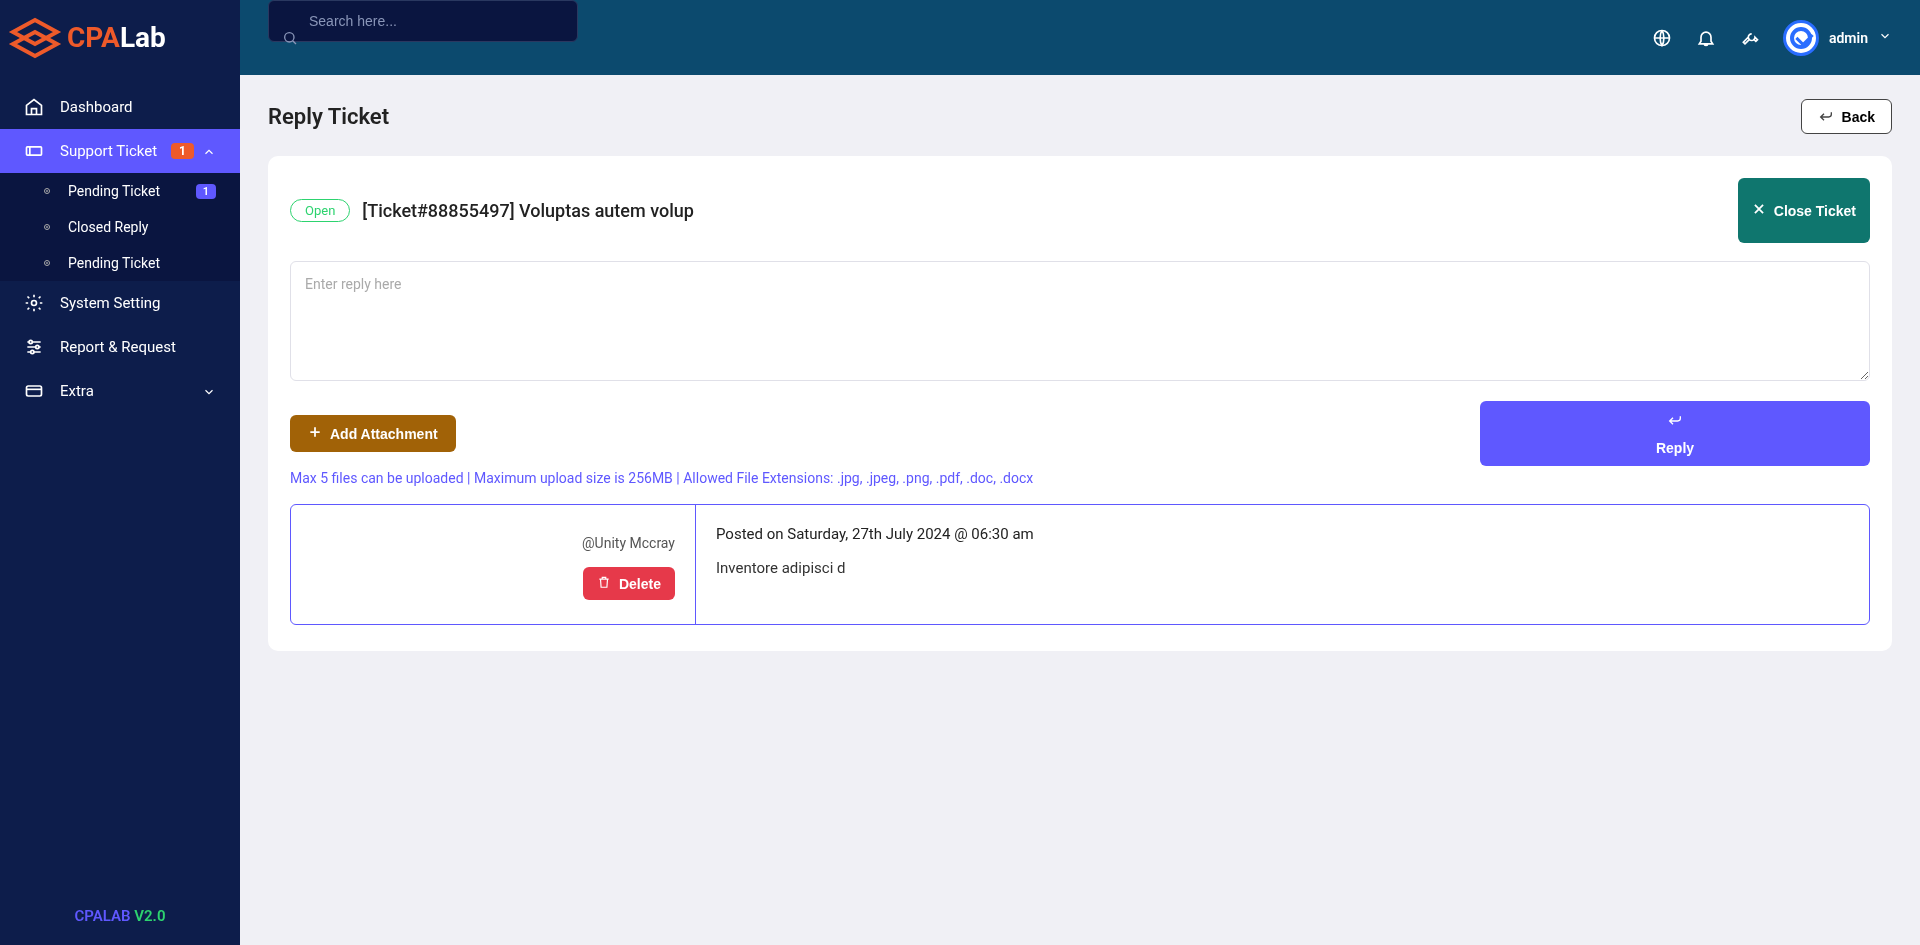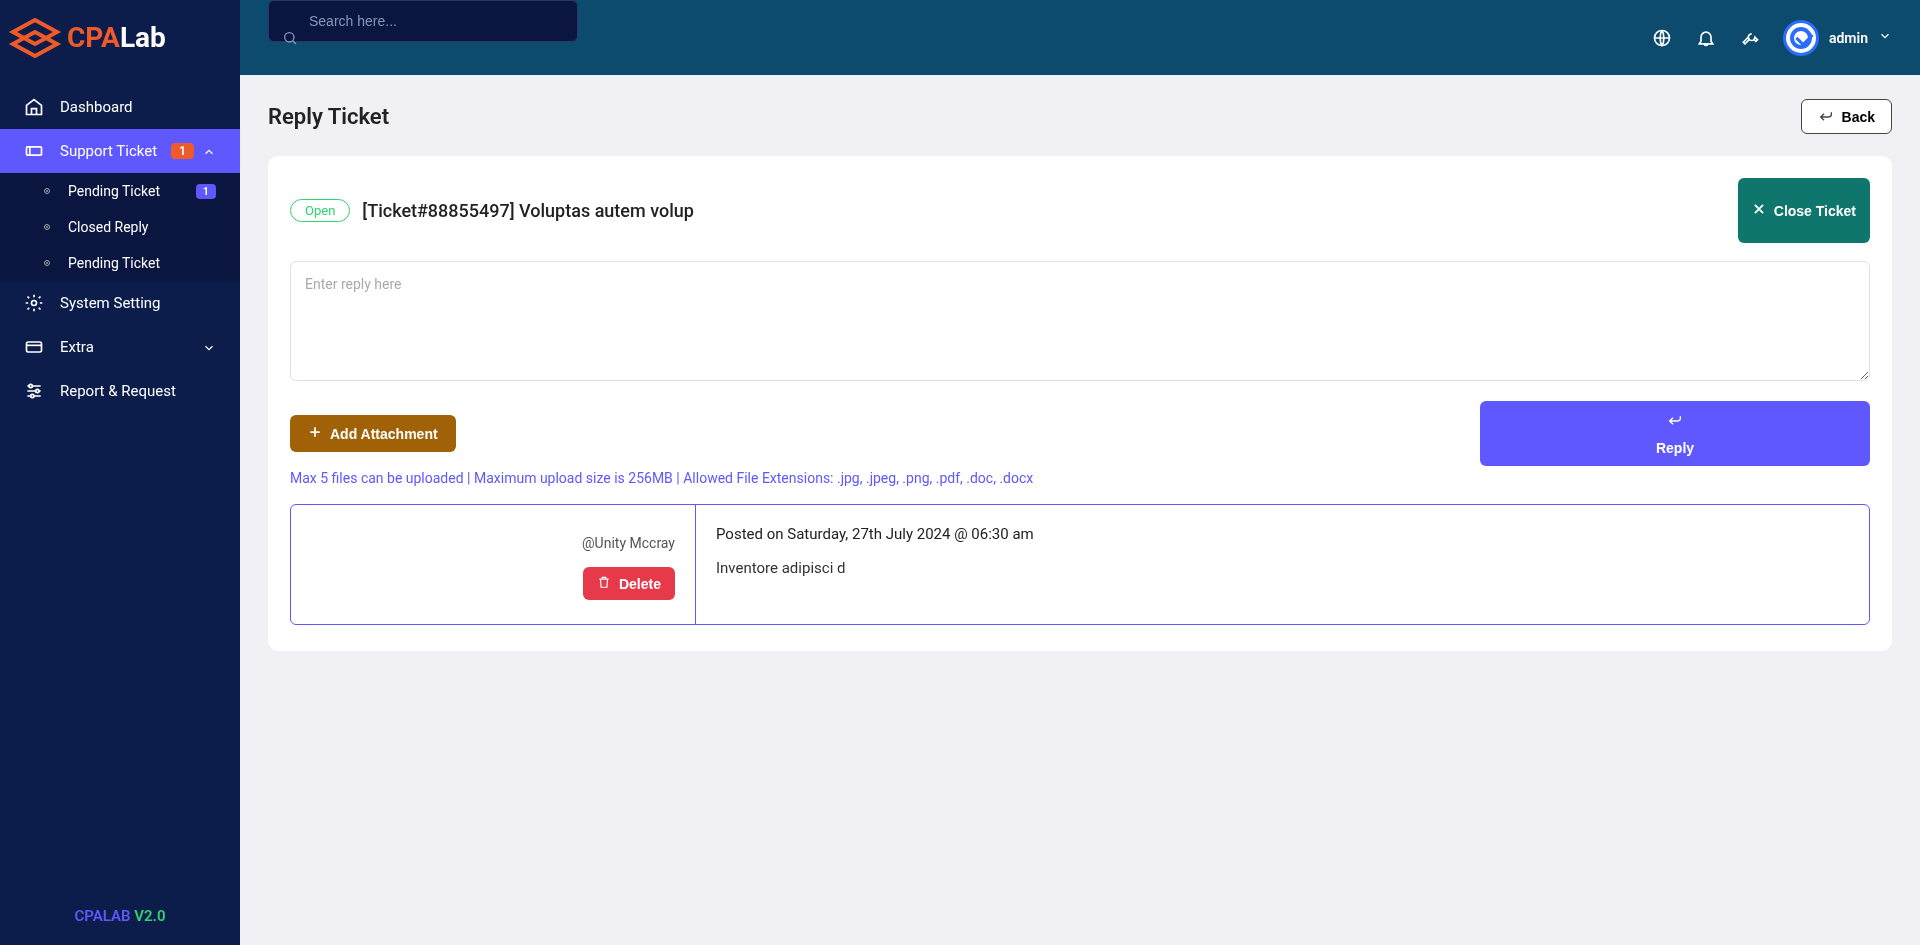--- a/index.html
+++ b/index.html
@@ -159,42 +159,42 @@
               <circle cx="12" cy="12" r="3"></circle>
               <path d="M12 2 V5 M12 19 V22 M4.2 4.2 L6.3 6.3 M17.7 17.7 L19.8 19.8 M2 12 H5 M19 12 H22 M4.2 19.8 L6.3 17.7 M17.7 6.3 L19.8 4.2"></path>
             </svg>
         </span>
         <span class="label">System Setting</span>
       </div>
 
       <div class="nav-item">
         <span class="icon">
           <svg viewBox="0 0 24 24" width="20" height="20" fill="none" stroke="#fff" stroke-width="2">
+              <path d="M4 6 H20 M4 12 H20 M4 18 H20"></path>
+              <circle cx="8" cy="6" r="2" fill="#0d1d4b"></circle>
+              <circle cx="16" cy="12" r="2" fill="#0d1d4b"></circle>
+              <circle cx="10" cy="18" r="2" fill="#0d1d4b"></circle>
+            </svg>
+        </span>
+        <span class="label">Report &amp; Request</span>
+      </div>
+
+      <div class="nav-item">
+        <span class="icon">
+          <svg viewBox="0 0 24 24" width="20" height="20" fill="none" stroke="#fff" stroke-width="2">
               <rect x="3" y="6" width="18" height="12" rx="2"></rect>
               <path d="M3 10 H21"></path>
             </svg>
         </span>
         <span class="label">Extra</span>
         <span class="chevron" style="margin-left:auto">
           <svg viewBox="0 0 24 24" width="14" height="14" fill="none" stroke="#fff" stroke-width="2">
               <path d="M6 9 L12 15 L18 9"></path>
             </svg>
         </span>
-      </div>
-
-      <div class="nav-item">
-        <span class="icon">
-          <svg viewBox="0 0 24 24" width="20" height="20" fill="none" stroke="#fff" stroke-width="2">
-              <path d="M4 6 H20 M4 12 H20 M4 18 H20"></path>
-              <circle cx="8" cy="6" r="2" fill="#0d1d4b"></circle>
-              <circle cx="16" cy="12" r="2" fill="#0d1d4b"></circle>
-              <circle cx="10" cy="18" r="2" fill="#0d1d4b"></circle>
-            </svg>
-        </span>
-        <span class="label">Report &amp; Request</span>
       </div>
     </nav>
 
     <div class="sidebar-footer">
       <span class="brand">CPALAB </span><span class="ver">V2.0</span>
     </div>
   </aside>
 
   <div class="main">
     <header class="topbar">

